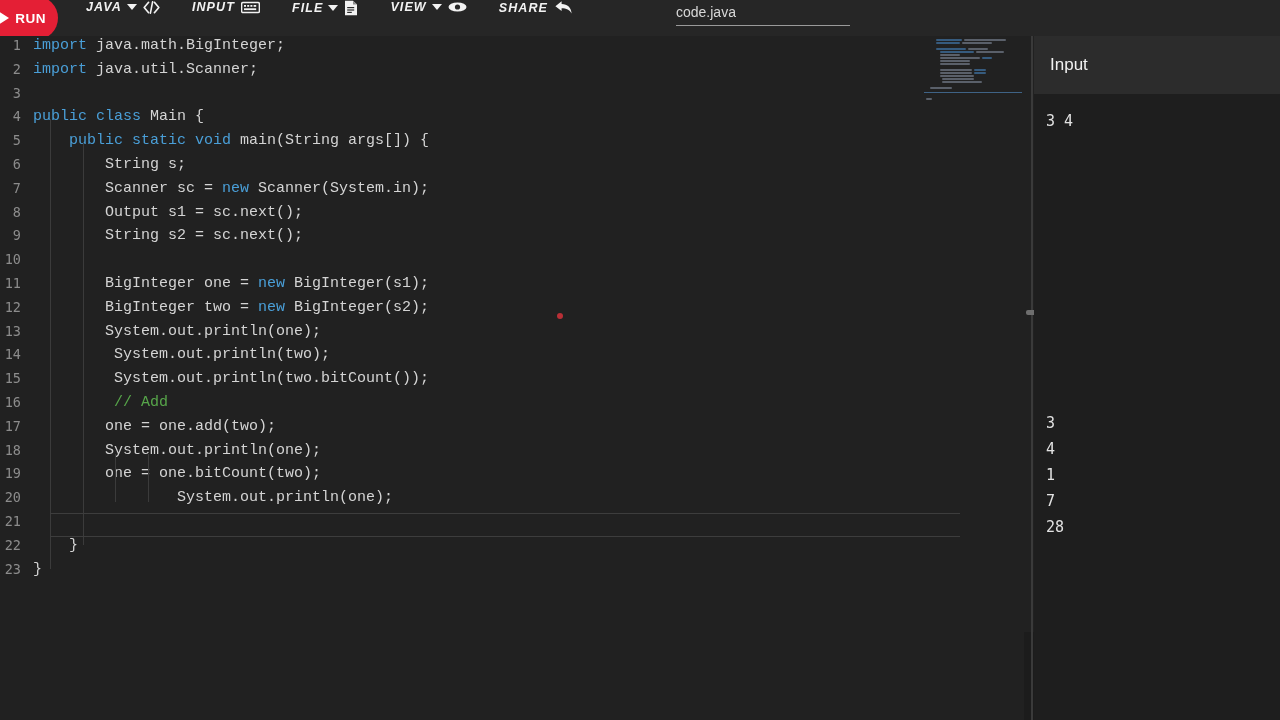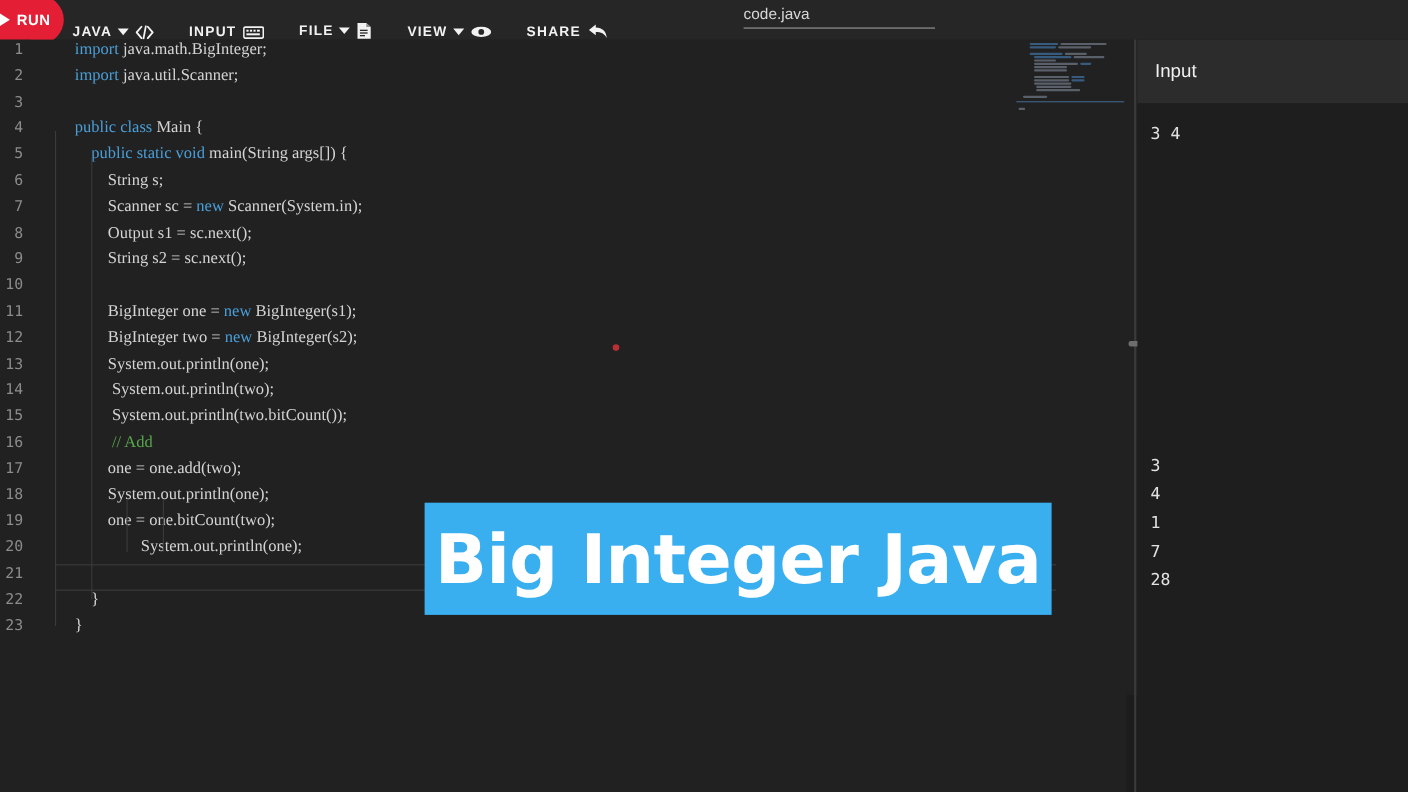--- a/index.html
+++ b/index.html
@@ -28,22 +28,22 @@
   .run-btn .tri{
     width:0;height:0;
     border-left:11px solid #fff;
     border-top:7px solid transparent;
     border-bottom:7px solid transparent;
   }
   .run-btn .lbl{
     color:#fff; font-size:13.5px; font-weight:bold; letter-spacing:.5px;
   }
   .menu-row{
-    position:absolute; left:66px; top:0; height:36px;
-    display:flex; align-items:flex-end;
+    position:absolute; left:86px; top:0; height:36px;
+    display:flex; align-items:flex-start;font-style:italic;
   }
   .menu-item{
     display:flex; align-items:center; gap:6px;
     color:#f2f2f2; font-size:12.5px; font-weight:bold; letter-spacing:1.1px;
     margin-right:32px; cursor:pointer; white-space:nowrap;
   }
   .caret{
     width:0;height:0;
     border-left:5px solid transparent;
     border-right:5px solid transparent;
@@ -75,23 +75,22 @@
   }
   .ln{
     position:absolute; left:-5px; width:26px; text-align:right;
     color:#8c8c8c; font-size:13.5px;
     font-family:"DejaVu Sans Mono", monospace;
   }
   .code-line{
     position:absolute; left:33px;
     white-space:pre;
     color:#d4d4d4;
-    font-family:Liberation Serif, serif;
+    font-family:Liberation Mono, monospace;
     font-size:15px;
-    margin-left:35px;
   }
   .kw{ color:#4a9fd8; }
   .cm{ color:#57a64a; }
 
   .indent-guide{
     position:absolute; width:1px; background:#3b3b3b;
   }
   .cursor-row{
     position:absolute; height:1px; background:#3d3d3d;
   }
@@ -348,17 +347,14 @@
             <div class="io-text">4</div>
             <div class="io-text">1</div>
             <div class="io-text">7</div>
             <div class="io-text">28</div>
           </div>
       </div>
     </div>
 
   </div>
 
-  <div class="banner">
-    <span>Big Integer Java</span>
-  </div>
 
 </div>
 
 </body></html>

